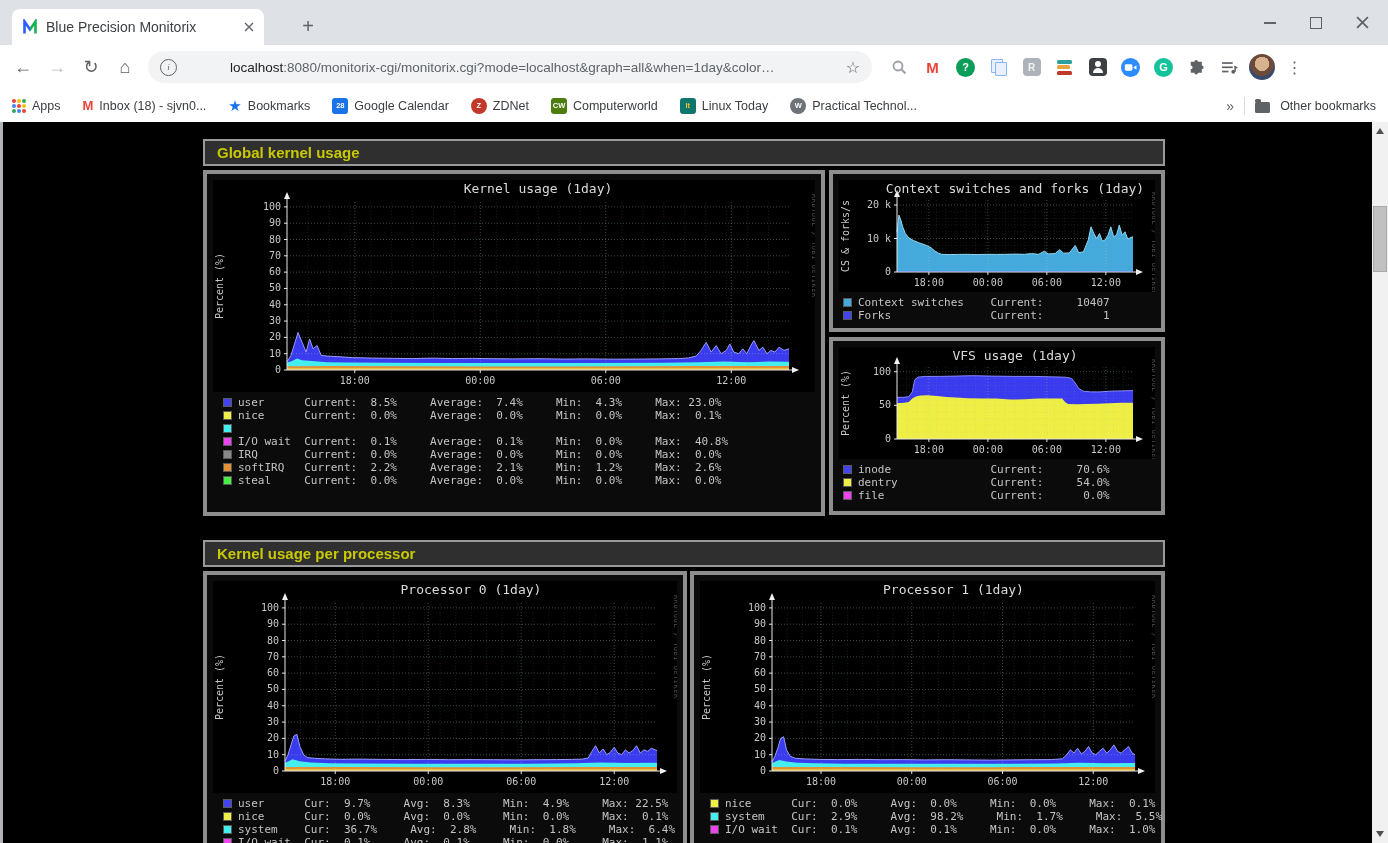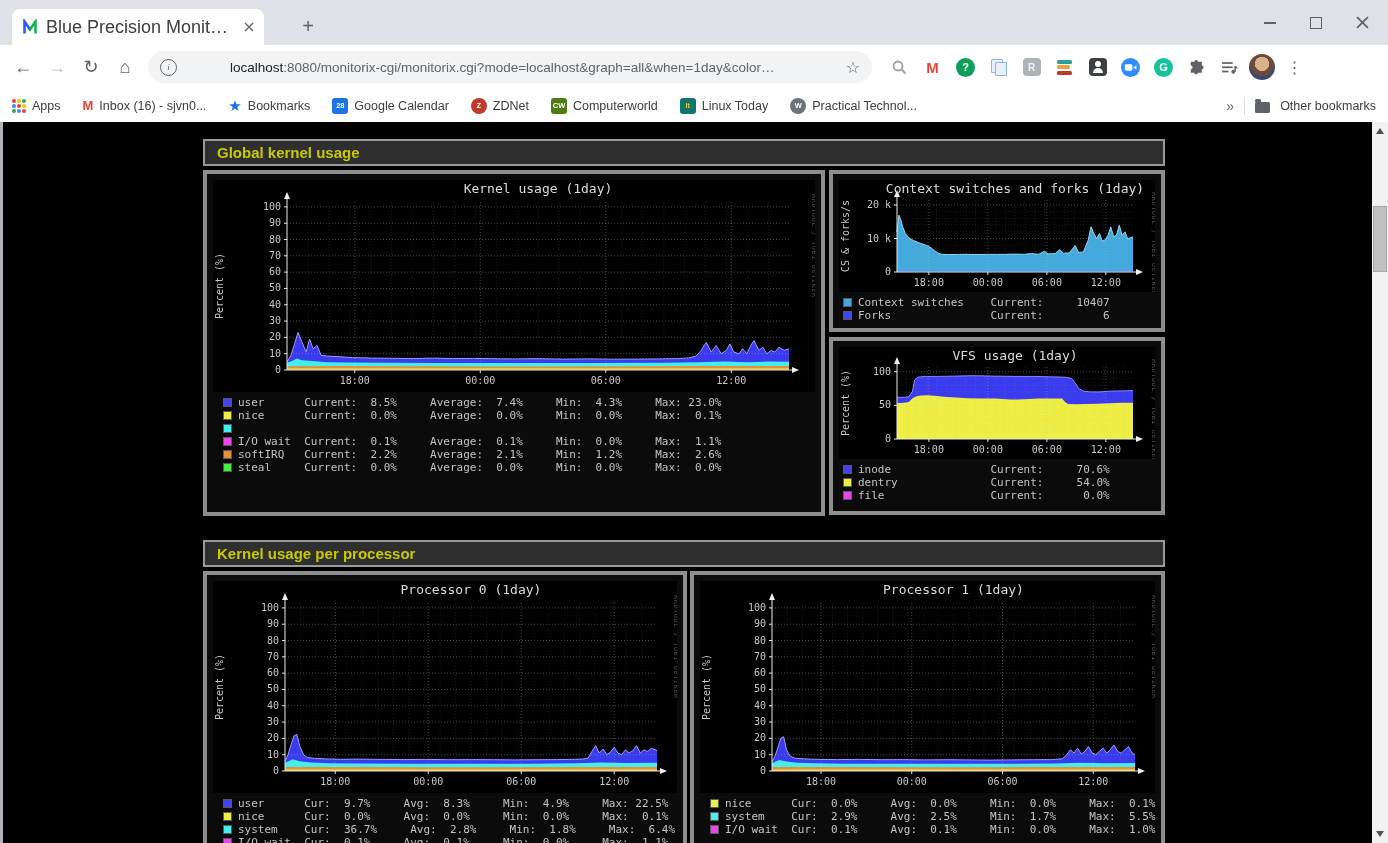--- a/index.html
+++ b/index.html
@@ -3,21 +3,21 @@
 <meta charset="utf-8">
 <style>
   html,body{margin:0;padding:0;}
   body{width:1388px;height:843px;overflow:hidden;position:relative;background:#000;
        font-family:"Liberation Sans",sans-serif;-webkit-font-smoothing:antialiased;}
 
   
   .tabstrip{height:45px;background:#DEE1E6;position:relative;}
   .tab{position:absolute;left:12px;top:9px;width:252px;height:36px;background:#fff;
        border-radius:8px 8px 0 0;display:flex;align-items:center;padding:0 10px;box-sizing:border-box;}
-  .tab-title{flex:1;font-size:18px;color:#3C4043;white-space:nowrap;overflow:hidden;
+  .tab-title{flex:1;font-size:14px;color:#3C4043;white-space:nowrap;overflow:hidden;
        text-overflow:ellipsis;margin:0 8px;}
   .newtab{position:absolute;left:294px;top:12px;width:28px;height:28px;display:flex;align-items:center;
        justify-content:center;font-size:20px;color:#5F6368;border-radius:50%;}
   .winctl{position:absolute;right:10px;top:0;height:45px;display:flex;align-items:center;gap:14px;}
   .winbtn{width:32px;height:30px;display:flex;align-items:center;justify-content:center;}
   .minbar{width:12px;height:0;border-top:2px solid #5F6368;display:block;}
   .maxbox{width:10px;height:10px;border:1.8px solid #5F6368;display:block;}
 
   .toolbar{height:44px;background:#fff;display:flex;align-items:center;padding:0 6px;}
   .navg{width:30px;height:30px;display:flex;align-items:center;justify-content:center;
@@ -217,21 +217,21 @@
         <i style="background:#EA4335"></i>
         <i style="background:#FBBC04"></i>
       <i style="background:#34A853"></i>
         <i style="background:#4285F4"></i>
         <i style="background:#EA4335"></i>
     </span>
     <span>Apps</span>
   </span>
   <span class="bm">
     <span class="gmailM" style="font-size:13px">M</span>
-    <span>Inbox (16) - sjvn0...</span>
+    <span>Inbox (18) - sjvn0...</span>
   </span>
   <span class="bm">
     <span class="bstar">★</span>
     <span>Bookmarks</span>
   </span>
   <span class="bm">
     <span class="bsq" style="background:#1A73E8">28</span>
     <span>Google Calendar</span>
   </span>
   <span class="bm">
@@ -353,21 +353,25 @@
             </div>
             <div class="lrow">
               <span class="sw" style="background: rgb(238, 238, 68);"></span>
               <span class="ltxt">nice      Current:  0.0%     Average:  0.0%     Min:  0.0%     Max:  0.1%</span>
             </div>
             <div class="lrow">
               <span class="sw" style="background: rgb(68, 238, 238);"></span>
             </div>
             <div class="lrow">
               <span class="sw" style="background: rgb(238, 68, 238);"></span>
-              <span class="ltxt">I/O wait  Current:  0.1%     Average:  0.1%     Min:  0.0%     Max:  1.1%</span>
+              <span class="ltxt">I/O wait  Current:  0.1%     Average:  0.1%     Min:  0.0%     Max:  40.8%</span>
+            </div>
+            <div class="lrow">
+              <span class="sw" style="background: rgb(136, 136, 136);"></span>
+              <span class="ltxt">IRQ       Current:  0.0%     Average:  0.0%     Min:  0.0%     Max:  0.0%</span>
             </div>
             <div class="lrow">
               <span class="sw" style="background: rgb(226, 145, 54);"></span>
               <span class="ltxt">softIRQ   Current:  2.2%     Average:  2.1%     Min:  1.2%     Max:  2.6%</span>
             </div>
             <div class="lrow">
               <span class="sw" style="background: rgb(68, 238, 68);"></span>
               <span class="ltxt">steal     Current:  0.0%     Average:  0.0%     Min:  0.0%     Max:  0.0%</span>
             </div>
           </div>
@@ -438,21 +442,21 @@
               <text transform="translate(10,56) rotate(-90)" text-anchor="middle" class="gk">CS &amp; forks/s</text>
               <text transform="translate(313,12) rotate(90)" class="gw">RRDTOOL / TOBI OETIKER</text>
             </svg>
           <div class="legend" style="margin-left:4px">
               <div class="lrow">
                 <span class="sw" style="background: rgb(68, 170, 221);"></span>
                 <span class="ltxt">Context switches    Current:     10407</span>
               </div>
               <div class="lrow">
                 <span class="sw" style="background: rgb(68, 68, 238);"></span>
-                <span class="ltxt">Forks               Current:         6</span>
+                <span class="ltxt">Forks               Current:         1</span>
               </div>
             </div>
         </div>
         <div class="panel" style="width:336px;height:178px">
           <svg class="graph" width="316" height="112">
               <rect x="0" y="0" width="316" height="112" fill="#000"></rect>
               <polygon points="58,92 58.0,50.3 65.1,50.3 69.8,49.6 73.3,44.9 75.7,32.8 79.2,30.1 86.3,29.4 100.5,29.4 117.0,29.1 133.5,28.7 152.4,29.1 176.0,29.4 194.9,29.4 209.0,29.8 223.2,30.1 227.9,30.4 232.6,31.4 236.2,36.1 239.7,41.5 244.4,44.2 251.5,44.9 261.0,44.9 270.4,44.2 282.2,43.9 294.0,43.6 294,92" fill="#3A3AEE"></polygon>
               <polyline points="58.0,50.3 65.1,50.3 69.8,49.6 73.3,44.9 75.7,32.8 79.2,30.1 86.3,29.4 100.5,29.4 117.0,29.1 133.5,28.7 152.4,29.1 176.0,29.4 194.9,29.4 209.0,29.8 223.2,30.1 227.9,30.4 232.6,31.4 236.2,36.1 239.7,41.5 244.4,44.2 251.5,44.9 261.0,44.9 270.4,44.2 282.2,43.9 294.0,43.6" fill="none" stroke="#8888FF" stroke-width="1"></polyline>
               <polygon points="58,92 58.0,56.3 65.1,55.7 69.8,55.0 73.3,51.6 76.9,49.6 81.6,48.6 88.7,48.3 98.1,48.9 107.6,49.9 117.0,50.6 128.8,51.3 143.0,51.6 157.1,51.6 171.3,52.6 185.4,52.3 199.6,51.6 213.8,51.6 223.2,51.6 226.0,55.0 229.1,57.0 237.4,57.3 246.8,57.0 258.6,56.7 270.4,56.3 282.2,55.7 294.0,55.7 294,92" fill="#EEEE44"></polygon>
               <line x1="67.8412" y1="20" x2="67.8412" y2="92" stroke="rgba(140,190,140,0.15)" stroke-dasharray="1,2"></line>
@@ -719,21 +723,21 @@
             <text transform="translate(10,106) rotate(-90)" text-anchor="middle" class="gk">Percent (%)</text>
             <text transform="translate(452,14) rotate(90)" class="gw">RRDTOOL / TOBI OETIKER</text>
           </svg>
         <div class="legend">
             <div class="lrow">
               <span class="sw" style="background: rgb(238, 238, 68);"></span>
               <span class="ltxt">nice      Cur:  0.0%     Avg:  0.0%     Min:  0.0%     Max:  0.1%</span>
             </div>
             <div class="lrow">
               <span class="sw" style="background: rgb(68, 238, 238);"></span>
-              <span class="ltxt">system    Cur:  2.9%     Avg:  2.5%     Min:  1.7%     Max:  5.5%</span>
+              <span class="ltxt">system    Cur:  2.9%     Avg:  98.2%     Min:  1.7%     Max:  5.5%</span>
             </div>
             <div class="lrow">
               <span class="sw" style="background: rgb(238, 68, 238);"></span>
               <span class="ltxt">I/O wait  Cur:  0.1%     Avg:  0.1%     Min:  0.0%     Max:  1.0%</span>
             </div>
           </div>
       </div>
     </div>
 
   </div>

